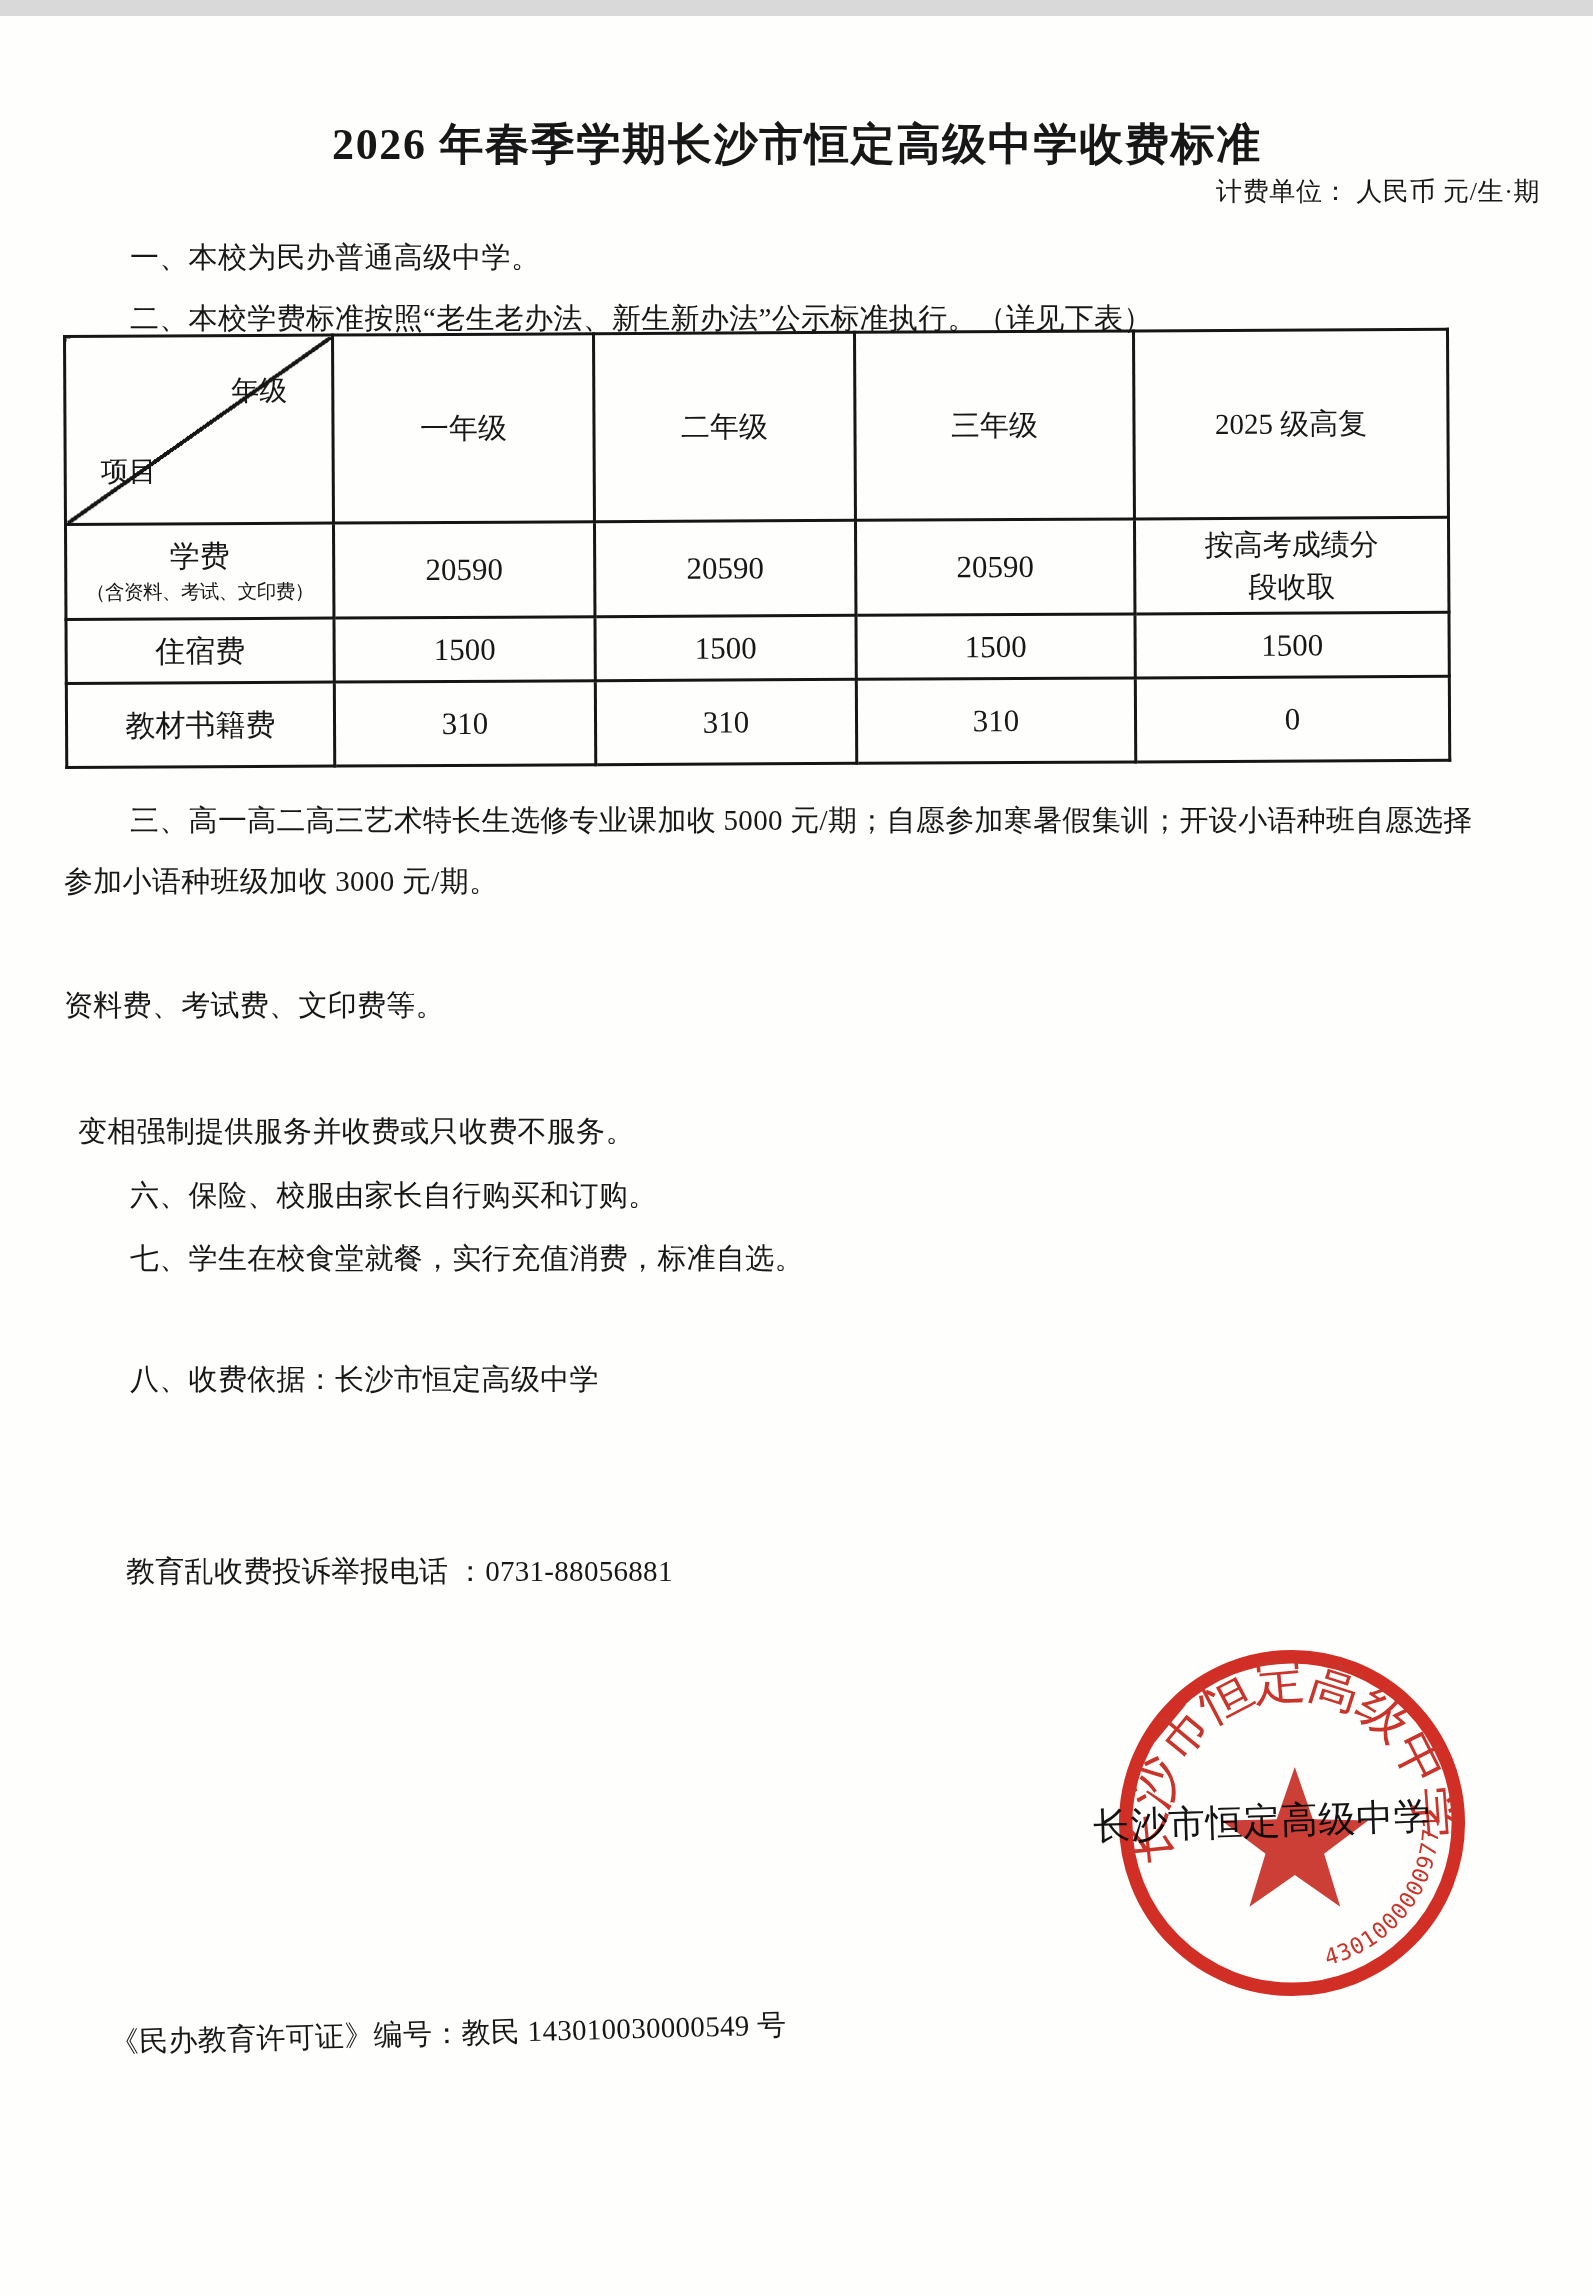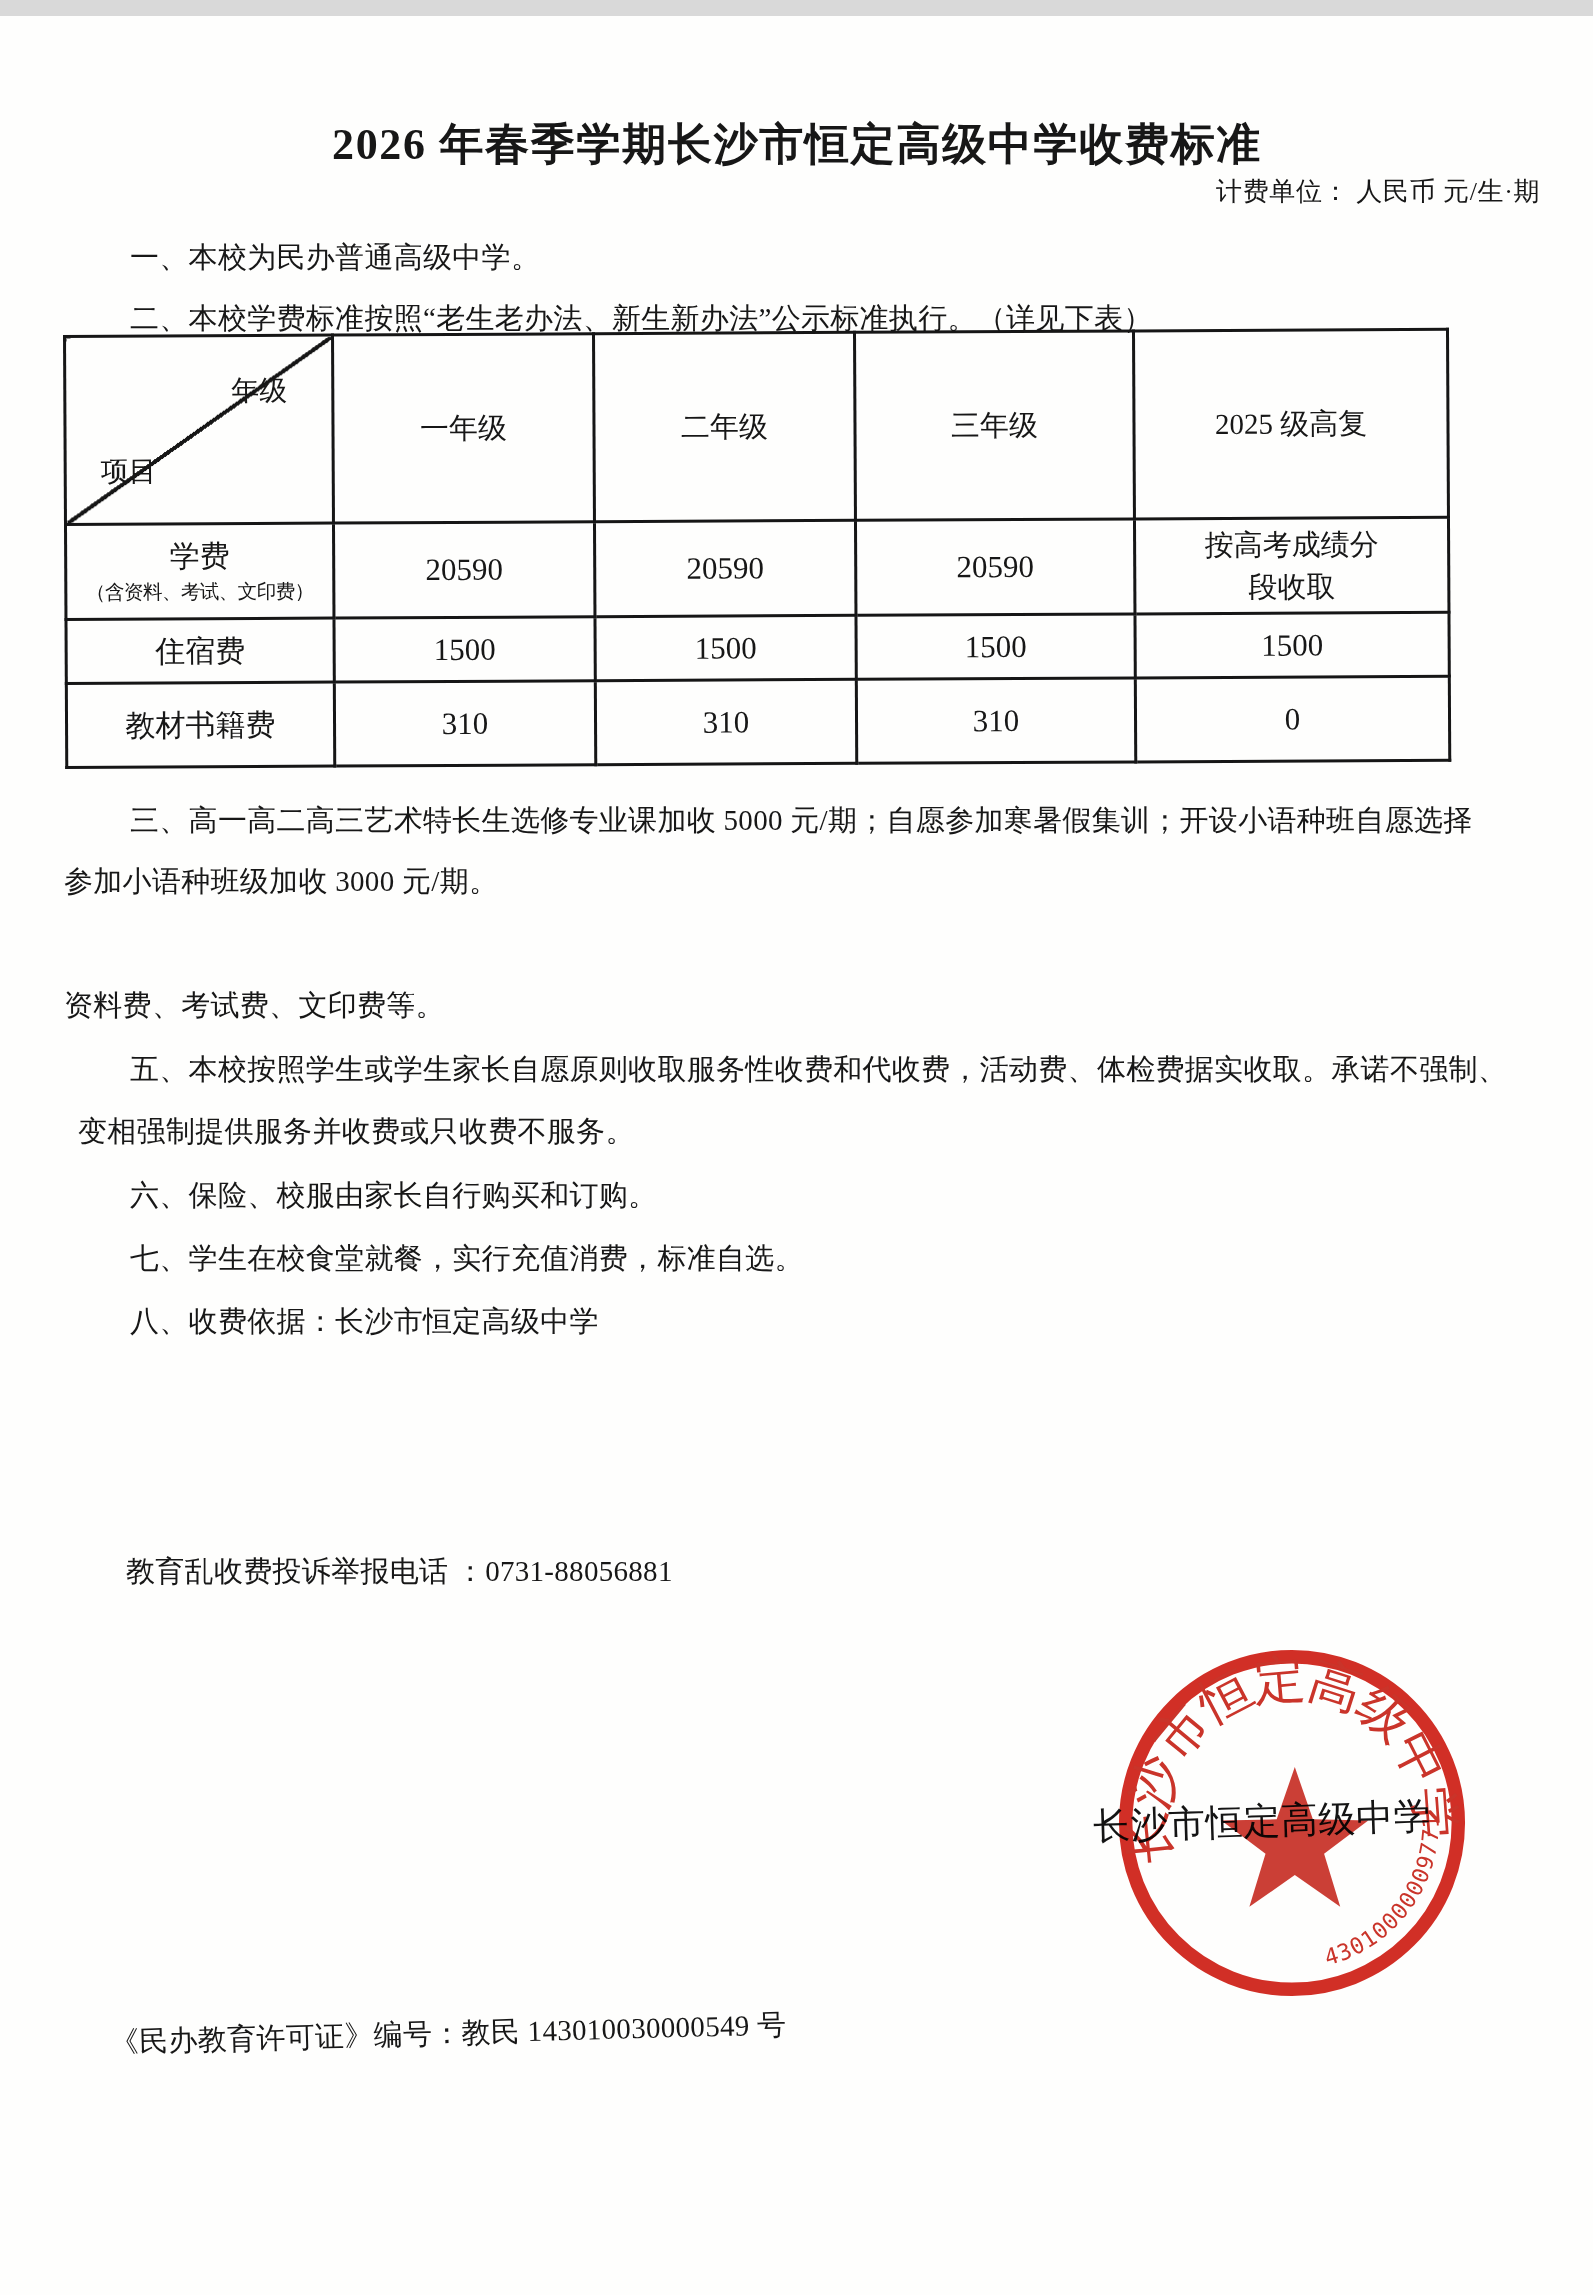--- a/index.html
+++ b/index.html
@@ -119,25 +119,24 @@
       <td>310</td>
       <td>310</td>
       <td>0</td>
     </tr>
   </tbody>
     </table>
 
   <div class="abs note" style="left:130px;top:785px">三、高一高二高三艺术特长生选修专业课加收 5000 元/期；自愿参加寒暑假集训；开设小语种班自愿选择</div>
   <div class="abs note" style="left:64px;top:846px">参加小语种班级加收 3000 元/期。</div>
   <div class="abs note" style="left:64px;top:970px">资料费、考试费、文印费等。</div>
-  <div class="abs note" style="left:130px;top:1034px">五、本校按照学生或学生家长自愿原则收取服务性收费和代收费，活动费、体检费据实收取。承诺不强制、</div>
   <div class="abs note" style="left:78px;top:1096px">变相强制提供服务并收费或只收费不服务。</div>
   <div class="abs note" style="left:130px;top:1160px">六、保险、校服由家长自行购买和订购。</div>
   <div class="abs note" style="left:130px;top:1223px">七、学生在校食堂就餐，实行充值消费，标准自选。</div>
-  <div class="abs note" style="left:130px;top:1286px">八、收费依据：长沙市恒定高级中学</div>
+  <div class="abs note" style="left:130px;top:1344px">八、收费依据：长沙市恒定高级中学</div>
 
   <div class="abs hotline">教育乱收费投诉举报电话 ：0731-88056881</div>
 
   <svg class="stamp-svg" viewBox="-350 -350 700 700">
     <circle cx="0" cy="0" r="297" fill="none" stroke="#d0231a" stroke-width="24"></circle>
     <defs>
       <path id="arcName" d="M -211.5 76.95 A 225 225 0 1 1 221.6 39.1" fill="none"></path>
       <path id="arcNum" d="M 54.5 256.3 A 262 262 0 0 0 261 -22.8" fill="none"></path>
     </defs>
     <text font-size="92" font-weight="500" fill="#c8291e" font-family="Liberation Serif, DejaVu Serif, serif">

